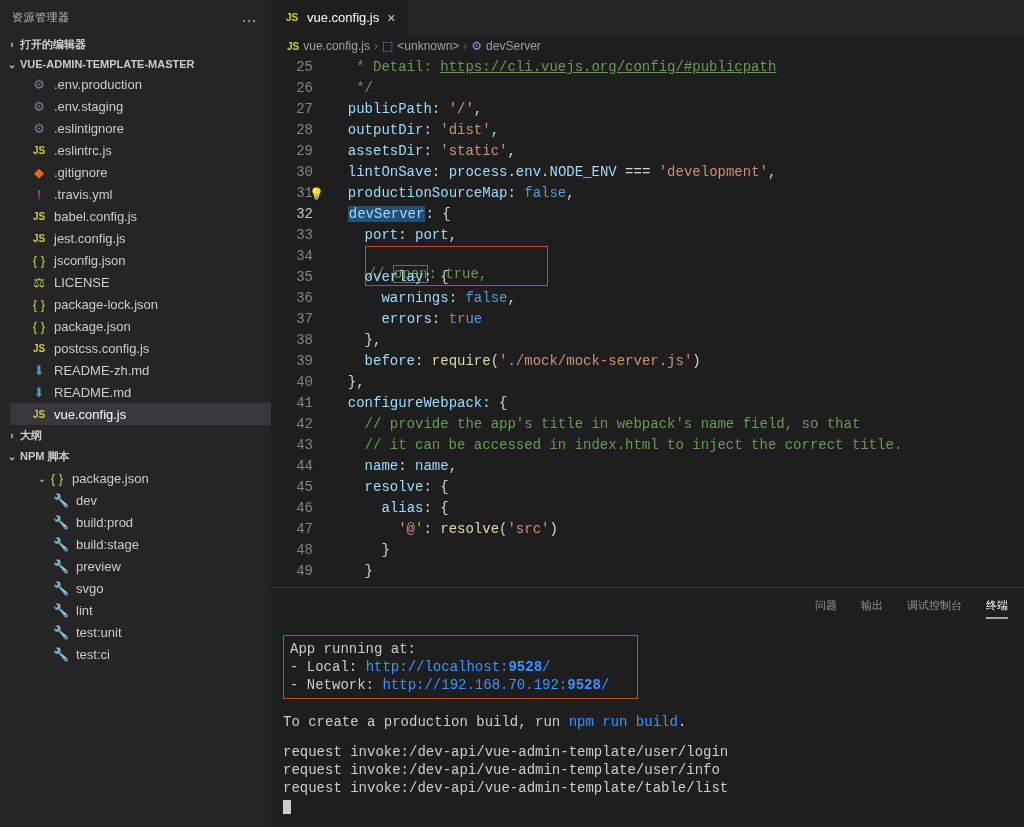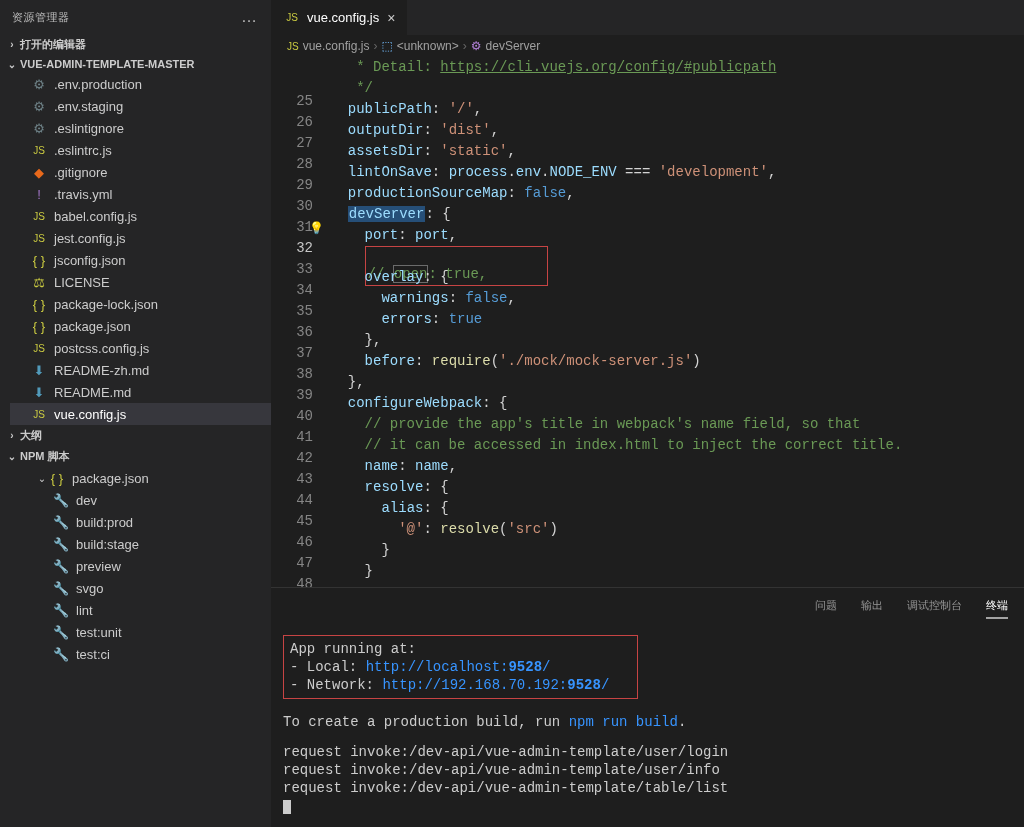--- a/index.html
+++ b/index.html
@@ -198,21 +198,21 @@
   margin-bottom: 10px;
 }
 .t-cyan { color: #3794ff; }
 .cursor-block {
   display: inline-block;
   width: 8px;
   height: 14px;
   background: #cccccc;
   vertical-align: text-bottom;
 }
-.ic-js { color: #cbcb41; font-weight:400; font-size:10px; }
+.ic-js { color: #cbcb41; font-weight:700; font-size:10px; }
 .ic-json { color: #cbcb41; }
 .ic-gear { color: #6d8086; }
 .ic-md { color: #519aba; }
 .ic-git { color: #e8691b; }
 .ic-yml { color: #a074c4; }
 .ic-lic { color: #cbcb41; }
 .ic-wrench { color: #cccccc; font-size: 13px; }
 </style>
 </head>
 <body>
@@ -368,21 +368,21 @@
     <span>vue.config.js</span>
     <span class="sep">›</span>
     <span class="bc-icon" style="color:#75beff">⬚</span>
     <span>&lt;unknown&gt;</span>
     <span class="sep">›</span>
     <span class="bc-icon" style="color:#b180d7">⚙</span>
     <span>devServer</span>
   </div>
 
   <div class="editor">
-    <div class="gutter" id="gutter" style="position: relative; margin-top: 34px;">
+    <div class="gutter" id="gutter" style="position: relative;">
         <div class="ln">25</div>
         <div class="ln">26</div>
         <div class="ln">27</div>
         <div class="ln">28</div>
         <div class="ln">29</div>
         <div class="ln">30</div>
         <div class="ln">31</div>
         <div class="ln current">32</div>
         <div class="ln">33</div>
         <div class="ln">34</div>

